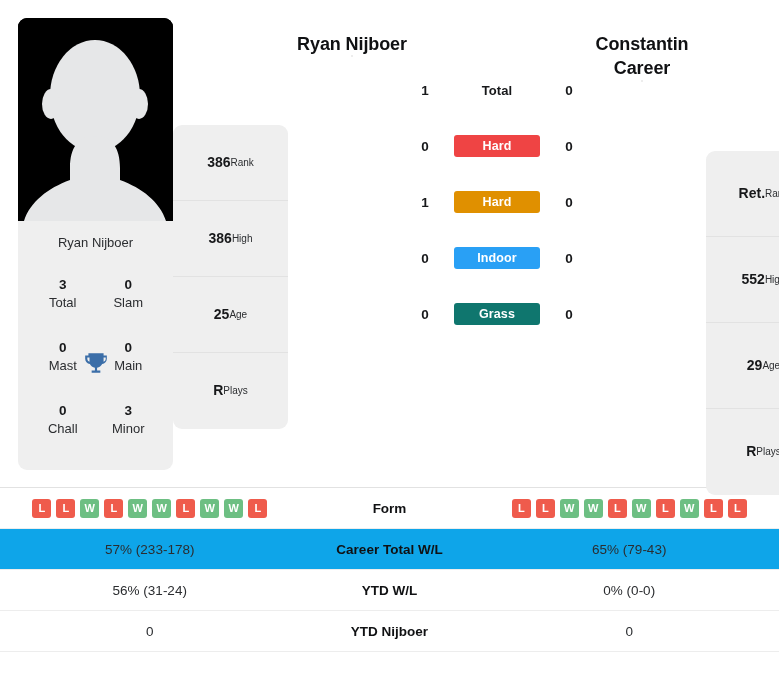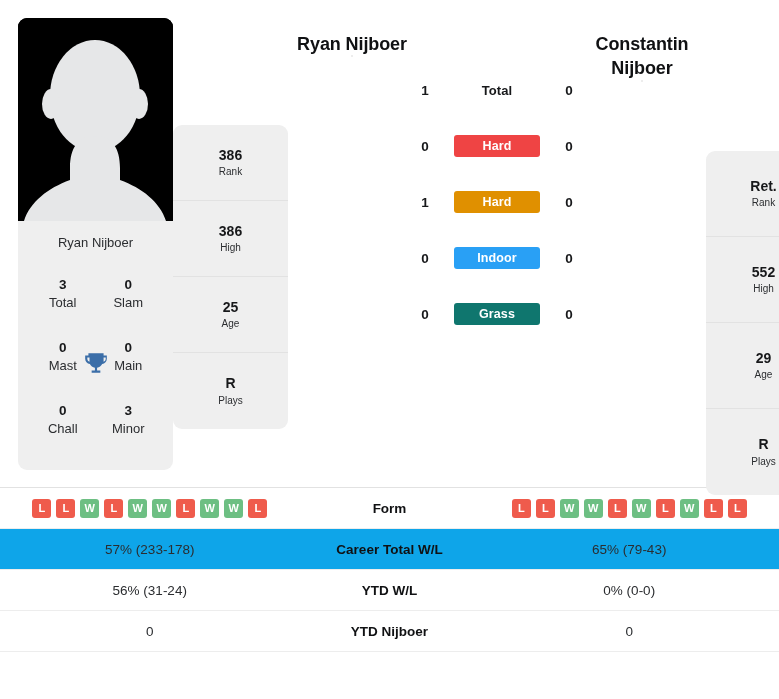--- a/index.html
+++ b/index.html
@@ -82,21 +82,21 @@
     flex: 0 0 115px;
     margin-top: 107px;
     background: #efefef;
     border-radius: 9px;
     overflow: hidden;
   }
   .rank-col.right { margin-top: 133px; }
   .rank-cell {
     height: 76px;
     display: flex;
-    flex-direction: column;
+    flex-direction: row;
     align-items: center;
     justify-content: center;
     border-bottom: 1px solid #e2e2e2;
   }
   .rank-col.right .rank-cell { height: 86px; }
   .rank-cell:last-child { border-bottom: none; }
   .rank-cell .num {
     font-size: 14px;
     font-weight: bold;
     color: #17181a;
@@ -314,21 +314,21 @@
         <span class="sc">0</span>
       </div>
       <div class="srow">
         <span class="sc">0</span>
         <span class="badge" style="background:#0f766e">Grass</span>
         <span class="sc">0</span>
       </div>
     </div>
 
     <div class="name-block">
-      <div class="pname">Constantin Nijboer</div>
+      <div class="pname">Constantin Career</div>
       <span class="flag">
         <span class="band" style="background:#232323"></span>
         <span class="band" style="background:#DD0000"></span>
         <span class="band" style="background:#FFCE00"></span>
       </span>
     </div>
   </div>
 
   <div class="rank-col right">
     <div class="rank-cell">

